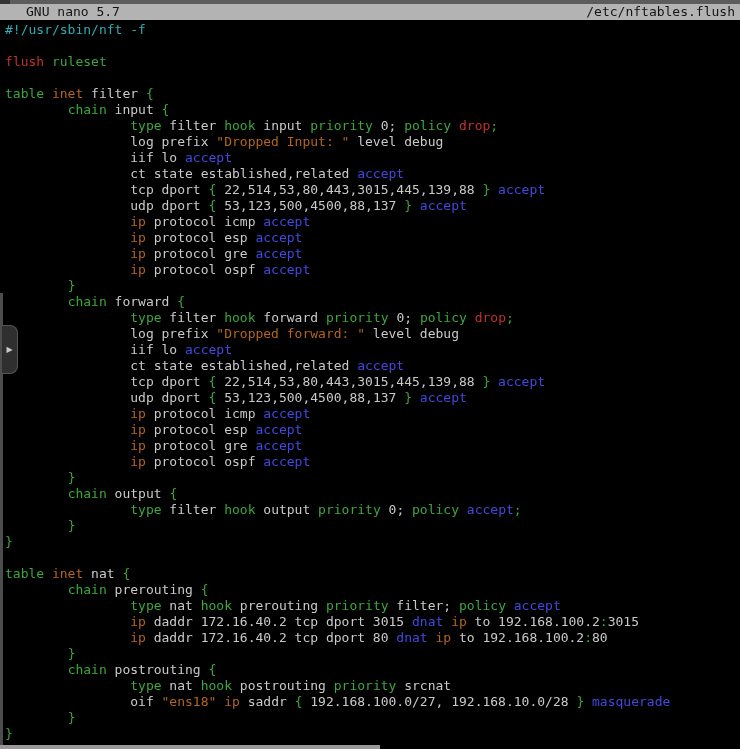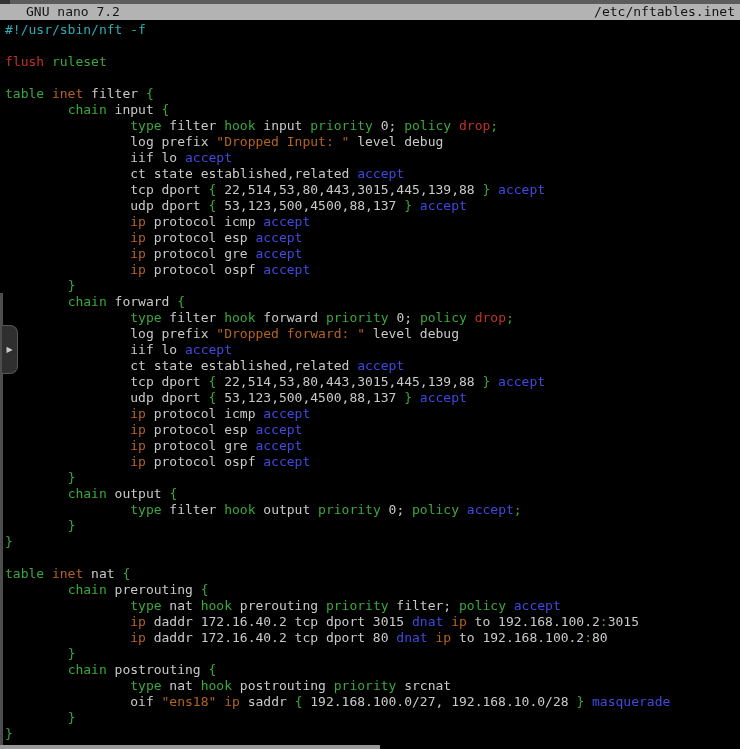--- a/index.html
+++ b/index.html
@@ -71,22 +71,22 @@
 </head>
 <body>
 
 <div class="screen">
 
   <div class="top-strip">
     <div class="corner"></div>
   </div>
 
   <div class="titlebar">
-    <span>GNU nano 7.2</span>
-    <span>/etc/nftables.inet</span>
+    <span>GNU nano 5.7</span>
+    <span>/etc/nftables.flush</span>
   </div>
 
   <pre class="editor" id="editor"><div class="line"><span style="color: rgb(44, 173, 181);">#!/usr/sbin/nft -f</span></div><div class="line"> </div><div class="line"><span style="color: rgb(193, 50, 40);">flush</span><span style="color: rgb(201, 201, 201);"> </span><span style="color: rgb(59, 168, 59);">ruleset</span></div><div class="line"> </div><div class="line"><span style="color: rgb(59, 168, 59);">table</span><span style="color: rgb(201, 201, 201);"> </span><span style="color: rgb(180, 100, 31);">inet</span><span style="color: rgb(201, 201, 201);"> filter </span><span style="color: rgb(59, 168, 59);">{</span></div><div class="line"><span style="color: rgb(201, 201, 201);">        </span><span style="color: rgb(59, 168, 59);">chain</span><span style="color: rgb(201, 201, 201);"> input </span><span style="color: rgb(59, 168, 59);">{</span></div><div class="line"><span style="color: rgb(201, 201, 201);">                </span><span style="color: rgb(59, 168, 59);">type</span><span style="color: rgb(201, 201, 201);"> filter </span><span style="color: rgb(59, 168, 59);">hook</span><span style="color: rgb(201, 201, 201);"> input </span><span style="color: rgb(59, 168, 59);">priority</span><span style="color: rgb(201, 201, 201);"> 0; </span><span style="color: rgb(59, 168, 59);">policy</span><span style="color: rgb(201, 201, 201);"> </span><span style="color: rgb(193, 50, 40);">drop</span><span style="color: rgb(59, 168, 59);">;</span></div><div class="line"><span style="color: rgb(201, 201, 201);">                </span><span style="color: rgb(201, 201, 201);">log prefix </span><span style="color: rgb(180, 100, 31);">"Dropped Input: "</span><span style="color: rgb(201, 201, 201);"> level debug</span></div><div class="line"><span style="color: rgb(201, 201, 201);">                </span><span style="color: rgb(201, 201, 201);">iif lo </span><span style="color: rgb(65, 73, 224);">accept</span></div><div class="line"><span style="color: rgb(201, 201, 201);">                </span><span style="color: rgb(201, 201, 201);">ct state established,related </span><span style="color: rgb(65, 73, 224);">accept</span></div><div class="line"><span style="color: rgb(201, 201, 201);">                </span><span style="color: rgb(201, 201, 201);">tcp dport </span><span style="color: rgb(59, 168, 59);">{</span><span style="color: rgb(201, 201, 201);"> 22,514,53,80,443,3015,445,139,88 </span><span style="color: rgb(59, 168, 59);">}</span><span style="color: rgb(201, 201, 201);"> </span><span style="color: rgb(65, 73, 224);">accept</span></div><div class="line"><span style="color: rgb(201, 201, 201);">                </span><span style="color: rgb(201, 201, 201);">udp dport </span><span style="color: rgb(59, 168, 59);">{</span><span style="color: rgb(201, 201, 201);"> 53,123,500,4500,88,137 </span><span style="color: rgb(59, 168, 59);">}</span><span style="color: rgb(201, 201, 201);"> </span><span style="color: rgb(65, 73, 224);">accept</span></div><div class="line"><span style="color: rgb(201, 201, 201);">                </span><span style="color: rgb(180, 100, 31);">ip</span><span style="color: rgb(201, 201, 201);"> protocol icmp </span><span style="color: rgb(65, 73, 224);">accept</span></div><div class="line"><span style="color: rgb(201, 201, 201);">                </span><span style="color: rgb(180, 100, 31);">ip</span><span style="color: rgb(201, 201, 201);"> protocol esp </span><span style="color: rgb(65, 73, 224);">accept</span></div><div class="line"><span style="color: rgb(201, 201, 201);">                </span><span style="color: rgb(180, 100, 31);">ip</span><span style="color: rgb(201, 201, 201);"> protocol gre </span><span style="color: rgb(65, 73, 224);">accept</span></div><div class="line"><span style="color: rgb(201, 201, 201);">                </span><span style="color: rgb(180, 100, 31);">ip</span><span style="color: rgb(201, 201, 201);"> protocol ospf </span><span style="color: rgb(65, 73, 224);">accept</span></div><div class="line"><span style="color: rgb(201, 201, 201);">        </span><span style="color: rgb(59, 168, 59);">}</span></div><div class="line"><span style="color: rgb(201, 201, 201);">        </span><span style="color: rgb(59, 168, 59);">chain</span><span style="color: rgb(201, 201, 201);"> forward </span><span style="color: rgb(59, 168, 59);">{</span></div><div class="line"><span style="color: rgb(201, 201, 201);">                </span><span style="color: rgb(59, 168, 59);">type</span><span style="color: rgb(201, 201, 201);"> filter </span><span style="color: rgb(59, 168, 59);">hook</span><span style="color: rgb(201, 201, 201);"> forward </span><span style="color: rgb(59, 168, 59);">priority</span><span style="color: rgb(201, 201, 201);"> 0; </span><span style="color: rgb(59, 168, 59);">policy</span><span style="color: rgb(201, 201, 201);"> </span><span style="color: rgb(193, 50, 40);">drop</span><span style="color: rgb(59, 168, 59);">;</span></div><div class="line"><span style="color: rgb(201, 201, 201);">                </span><span style="color: rgb(201, 201, 201);">log prefix </span><span style="color: rgb(180, 100, 31);">"Dropped forward: "</span><span style="color: rgb(201, 201, 201);"> level debug</span></div><div class="line"><span style="color: rgb(201, 201, 201);">                </span><span style="color: rgb(201, 201, 201);">iif lo </span><span style="color: rgb(65, 73, 224);">accept</span></div><div class="line"><span style="color: rgb(201, 201, 201);">                </span><span style="color: rgb(201, 201, 201);">ct state established,related </span><span style="color: rgb(65, 73, 224);">accept</span></div><div class="line"><span style="color: rgb(201, 201, 201);">                </span><span style="color: rgb(201, 201, 201);">tcp dport </span><span style="color: rgb(59, 168, 59);">{</span><span style="color: rgb(201, 201, 201);"> 22,514,53,80,443,3015,445,139,88 </span><span style="color: rgb(59, 168, 59);">}</span><span style="color: rgb(201, 201, 201);"> </span><span style="color: rgb(65, 73, 224);">accept</span></div><div class="line"><span style="color: rgb(201, 201, 201);">                </span><span style="color: rgb(201, 201, 201);">udp dport </span><span style="color: rgb(59, 168, 59);">{</span><span style="color: rgb(201, 201, 201);"> 53,123,500,4500,88,137 </span><span style="color: rgb(59, 168, 59);">}</span><span style="color: rgb(201, 201, 201);"> </span><span style="color: rgb(65, 73, 224);">accept</span></div><div class="line"><span style="color: rgb(201, 201, 201);">                </span><span style="color: rgb(180, 100, 31);">ip</span><span style="color: rgb(201, 201, 201);"> protocol icmp </span><span style="color: rgb(65, 73, 224);">accept</span></div><div class="line"><span style="color: rgb(201, 201, 201);">                </span><span style="color: rgb(180, 100, 31);">ip</span><span style="color: rgb(201, 201, 201);"> protocol esp </span><span style="color: rgb(65, 73, 224);">accept</span></div><div class="line"><span style="color: rgb(201, 201, 201);">                </span><span style="color: rgb(180, 100, 31);">ip</span><span style="color: rgb(201, 201, 201);"> protocol gre </span><span style="color: rgb(65, 73, 224);">accept</span></div><div class="line"><span style="color: rgb(201, 201, 201);">                </span><span style="color: rgb(180, 100, 31);">ip</span><span style="color: rgb(201, 201, 201);"> protocol ospf </span><span style="color: rgb(65, 73, 224);">accept</span></div><div class="line"><span style="color: rgb(201, 201, 201);">        </span><span style="color: rgb(59, 168, 59);">}</span></div><div class="line"><span style="color: rgb(201, 201, 201);">        </span><span style="color: rgb(59, 168, 59);">chain</span><span style="color: rgb(201, 201, 201);"> output </span><span style="color: rgb(59, 168, 59);">{</span></div><div class="line"><span style="color: rgb(201, 201, 201);">                </span><span style="color: rgb(59, 168, 59);">type</span><span style="color: rgb(201, 201, 201);"> filter </span><span style="color: rgb(59, 168, 59);">hook</span><span style="color: rgb(201, 201, 201);"> output </span><span style="color: rgb(59, 168, 59);">priority</span><span style="color: rgb(201, 201, 201);"> 0; </span><span style="color: rgb(59, 168, 59);">policy</span><span style="color: rgb(201, 201, 201);"> </span><span style="color: rgb(65, 73, 224);">accept</span><span style="color: rgb(59, 168, 59);">;</span></div><div class="line"><span style="color: rgb(201, 201, 201);">        </span><span style="color: rgb(59, 168, 59);">}</span></div><div class="line"><span style="color: rgb(59, 168, 59);">}</span></div><div class="line"> </div><div class="line"><span style="color: rgb(59, 168, 59);">table</span><span style="color: rgb(201, 201, 201);"> </span><span style="color: rgb(180, 100, 31);">inet</span><span style="color: rgb(201, 201, 201);"> nat </span><span style="color: rgb(59, 168, 59);">{</span></div><div class="line"><span style="color: rgb(201, 201, 201);">        </span><span style="color: rgb(59, 168, 59);">chain</span><span style="color: rgb(201, 201, 201);"> prerouting </span><span style="color: rgb(59, 168, 59);">{</span></div><div class="line"><span style="color: rgb(201, 201, 201);">                </span><span style="color: rgb(59, 168, 59);">type</span><span style="color: rgb(201, 201, 201);"> nat </span><span style="color: rgb(59, 168, 59);">hook</span><span style="color: rgb(201, 201, 201);"> prerouting </span><span style="color: rgb(59, 168, 59);">priority</span><span style="color: rgb(201, 201, 201);"> filter; </span><span style="color: rgb(59, 168, 59);">policy</span><span style="color: rgb(201, 201, 201);"> </span><span style="color: rgb(65, 73, 224);">accept</span></div><div class="line"><span style="color: rgb(201, 201, 201);">                </span><span style="color: rgb(180, 100, 31);">ip</span><span style="color: rgb(201, 201, 201);"> daddr 172.16.40.2 tcp dport 3015 </span><span style="color: rgb(65, 73, 224);">dnat</span><span style="color: rgb(201, 201, 201);"> </span><span style="color: rgb(180, 100, 31);">ip</span><span style="color: rgb(201, 201, 201);"> to 192.168.100.2</span><span style="color: rgb(59, 168, 59);">:</span><span style="color: rgb(201, 201, 201);">3015</span></div><div class="line"><span style="color: rgb(201, 201, 201);">                </span><span style="color: rgb(180, 100, 31);">ip</span><span style="color: rgb(201, 201, 201);"> daddr 172.16.40.2 tcp dport 80 </span><span style="color: rgb(65, 73, 224);">dnat</span><span style="color: rgb(201, 201, 201);"> </span><span style="color: rgb(180, 100, 31);">ip</span><span style="color: rgb(201, 201, 201);"> to 192.168.100.2</span><span style="color: rgb(59, 168, 59);">:</span><span style="color: rgb(201, 201, 201);">80</span></div><div class="line"><span style="color: rgb(201, 201, 201);">        </span><span style="color: rgb(59, 168, 59);">}</span></div><div class="line"><span style="color: rgb(201, 201, 201);">        </span><span style="color: rgb(59, 168, 59);">chain</span><span style="color: rgb(201, 201, 201);"> postrouting </span><span style="color: rgb(59, 168, 59);">{</span></div><div class="line"><span style="color: rgb(201, 201, 201);">                </span><span style="color: rgb(59, 168, 59);">type</span><span style="color: rgb(201, 201, 201);"> nat </span><span style="color: rgb(59, 168, 59);">hook</span><span style="color: rgb(201, 201, 201);"> postrouting </span><span style="color: rgb(59, 168, 59);">priority</span><span style="color: rgb(201, 201, 201);"> srcnat</span></div><div class="line"><span style="color: rgb(201, 201, 201);">                </span><span style="color: rgb(201, 201, 201);">oif </span><span style="color: rgb(180, 100, 31);">"ens18"</span><span style="color: rgb(201, 201, 201);"> </span><span style="color: rgb(180, 100, 31);">ip</span><span style="color: rgb(201, 201, 201);"> saddr </span><span style="color: rgb(59, 168, 59);">{</span><span style="color: rgb(201, 201, 201);"> 192.168.100.0/27, 192.168.10.0/28 </span><span style="color: rgb(59, 168, 59);">}</span><span style="color: rgb(201, 201, 201);"> </span><span style="color: rgb(65, 73, 224);">masquerade</span></div><div class="line"><span style="color: rgb(201, 201, 201);">        </span><span style="color: rgb(59, 168, 59);">}</span></div><div class="line"><span style="color: rgb(59, 168, 59);">}</span></div></pre>
 
   <div class="side-line"></div>
 
   <div class="novnc-handle">
     <span class="arrow">▶</span>
   </div>
 

